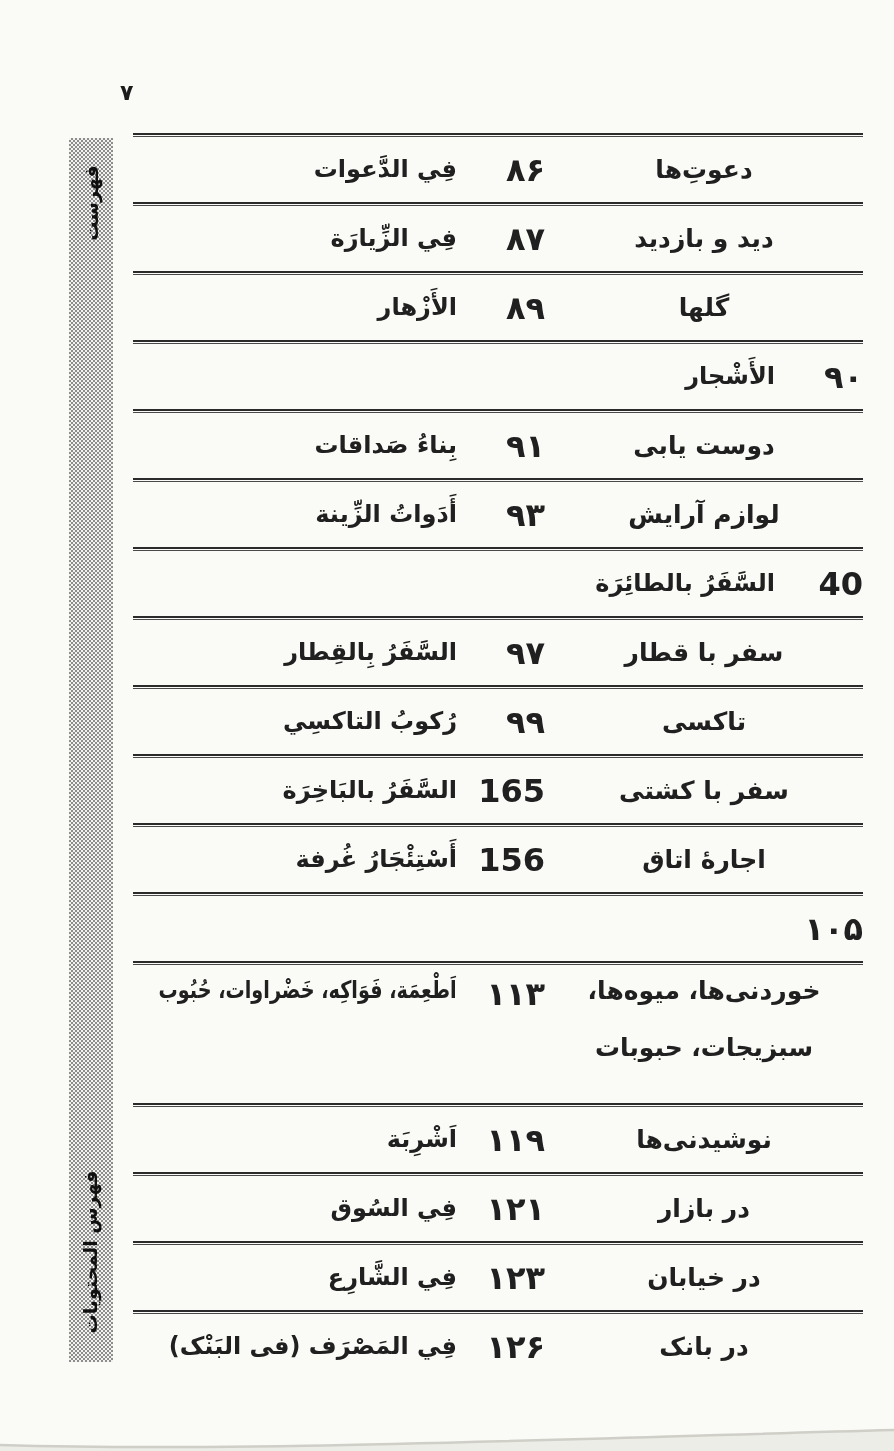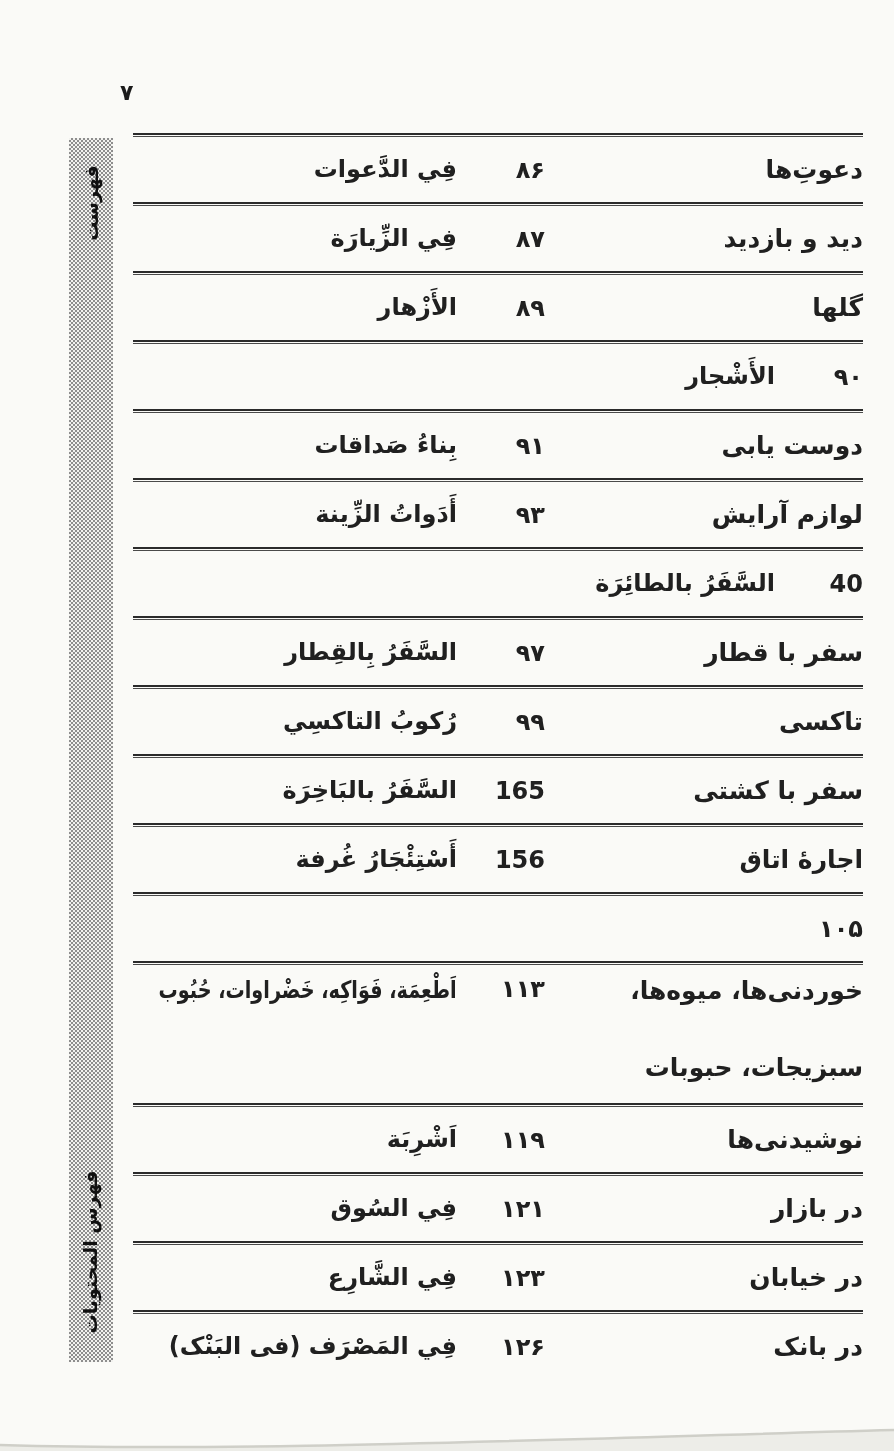--- a/index.html
+++ b/index.html
@@ -34,24 +34,24 @@
   .toc{position:absolute;left:133px;top:133px;width:730px;direction:rtl;}
   .toc-row{
     position:relative;height:69px;box-sizing:border-box;
     display:flex;align-items:center;padding-top:5px;
   }
   .toc-row.tall{height:142px;align-items:flex-start;padding-top:14px;}
   .rule{
     position:absolute;top:0;left:0;right:0;height:4px;box-sizing:border-box;
     border-top:2px solid #2b2b2b;border-bottom:1px solid #4a4a4a;
   }
-  .cell-fa{flex:0 0 318px;text-align:right;font-size:25px;font-weight:bold;line-height:1.3;}
+  .cell-fa{flex:0 0 318px;text-align:center;font-size:25px;font-weight:bold;line-height:1.3;}
   .fa-line{display:block;}
-  .fa-line2{margin-top:44px;}
-  .cell-num{flex:0 0 88px;text-align:right;font-size:24px;font-weight:bold;padding-left:4px;box-sizing:border-box;}
+  .fa-line2{margin-top:24px;}
+  .cell-num{flex:0 0 88px;text-align:right;font-size:32px;font-weight:bold;padding-left:4px;box-sizing:border-box;}
   .cell-ar{flex:1;text-align:right;font-size:24px;font-weight:bold;white-space:nowrap;line-height:1.3;}
   .toc-row.tall .cell-ar{transform:scaleX(.8);transform-origin:right center;}
   .curl{position:absolute;left:0;top:1421px;}
 </style>
 </head>
 <body>
 
 <div class="page">
 
   <div class="page-number">۷</div>

